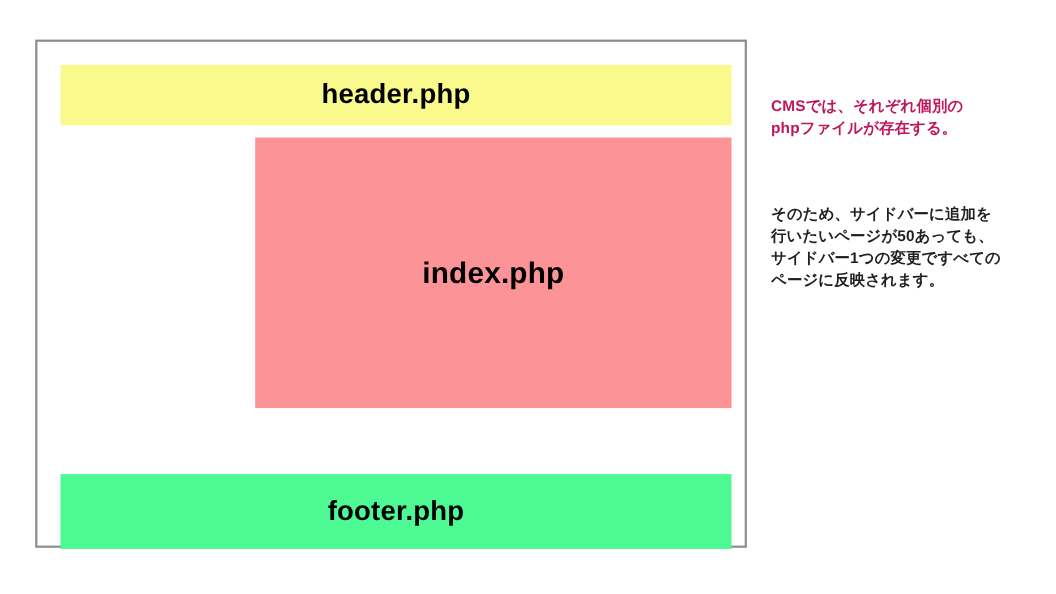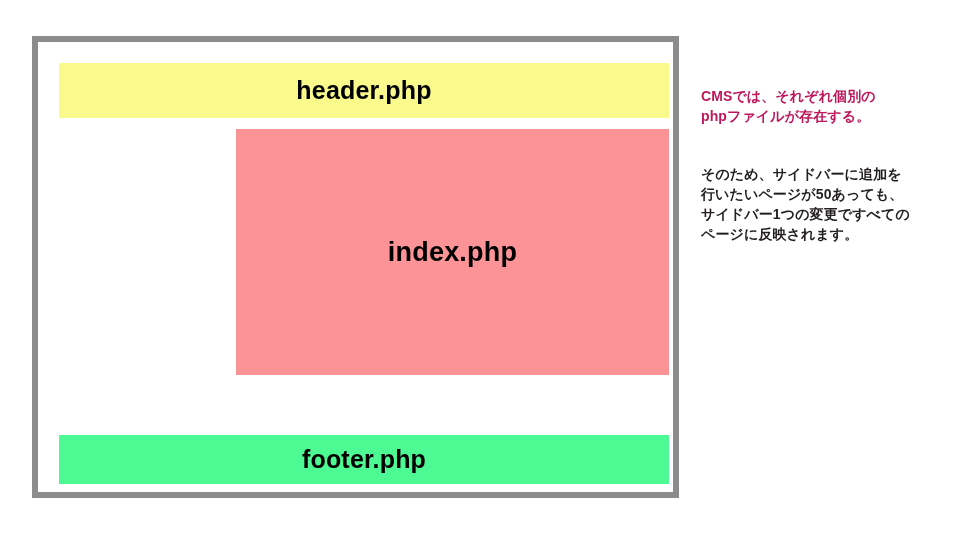--- a/index.html
+++ b/index.html
@@ -24,21 +24,21 @@
   }
 
   
   .page-frame {
     position: absolute;
     left: 32px;
     top: 36px;
     width: 647px;
     height: 462px;
     box-sizing: border-box;
-    border: 6px solid #8b5cf6;
+    border: 2px solid #8b5cf6;
     background: #ffffff;
   }
 
   
   .block {
     position: absolute;
     box-sizing: border-box;
     display: flex;
     align-items: center;
     justify-content: center;
@@ -82,21 +82,21 @@
     height: 246px;
     background: #fc9396;
     font-size: 27px;
   }
 
   
   .block-footer {
     left: 21px;
     top: 393px;
     width: 610px;
-    height: 49px;
+    height: 68px;
     background: #4df992;
     font-size: 25px;
   }
 
   
   .note {
     position: absolute;
     color: #231f20;
     font-weight: bold;
     font-size: 14px;
@@ -107,21 +107,21 @@
   }
 
   .note-primary {
     left: 701px;
     top: 86px;
     width: 252px;
   }
 
   .note-secondary {
     left: 701px;
-    top: 164px;
+    top: 184px;
     width: 252px;
   }
 </style>
 </head>
 <body>
 
 <div id="canvas">
 
   <div class="page-frame" style="border-color: rgb(140, 140, 140);">
 

